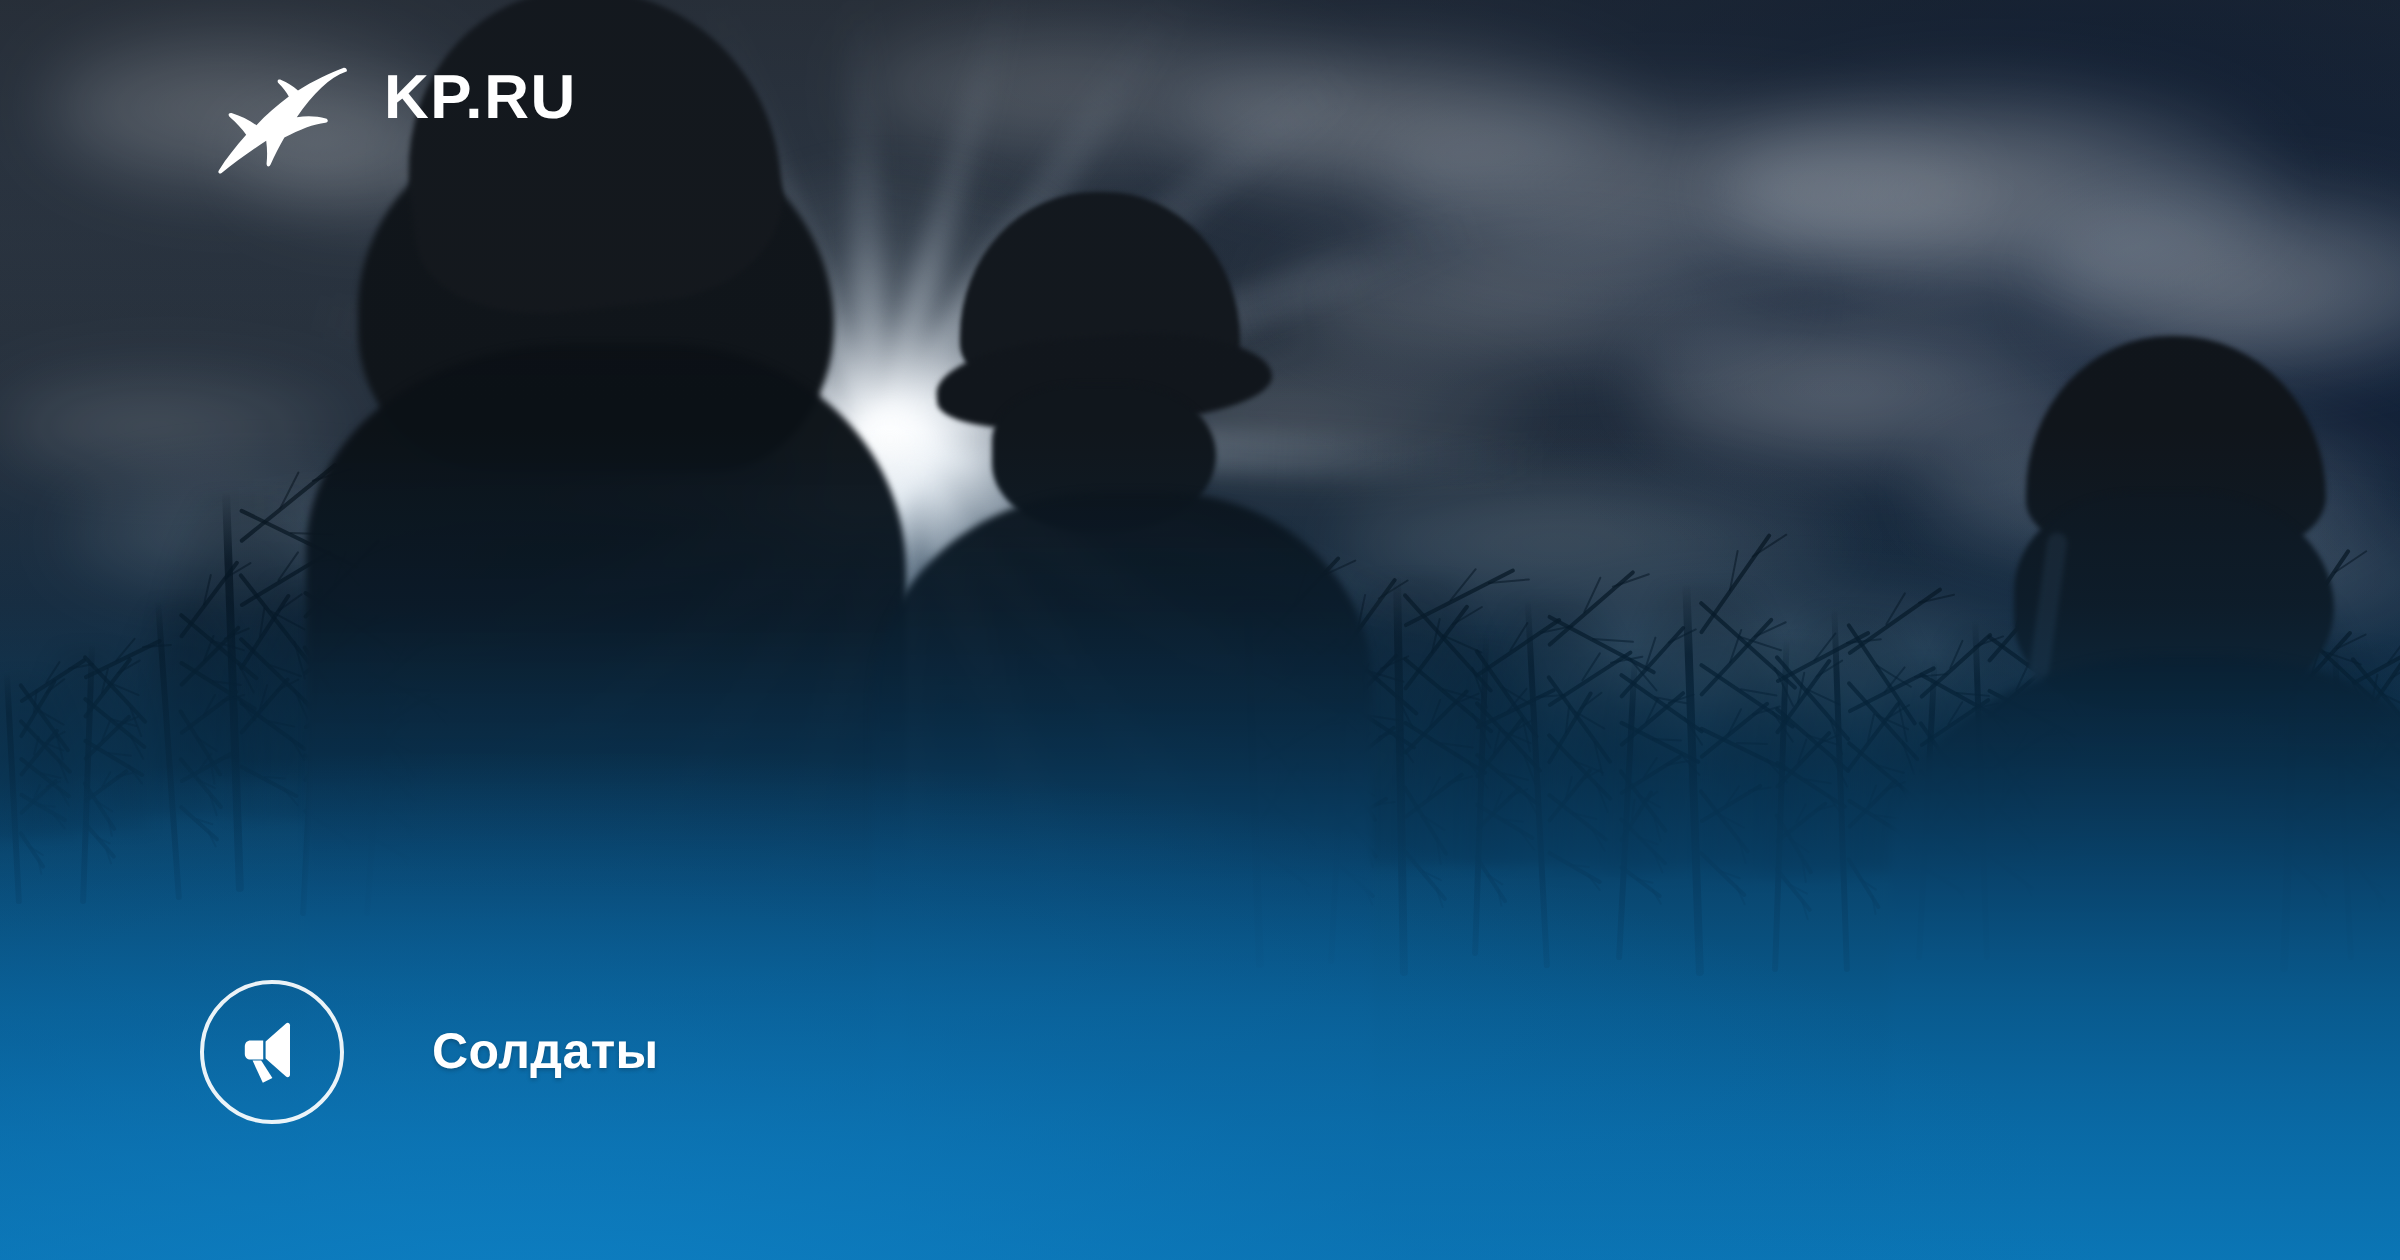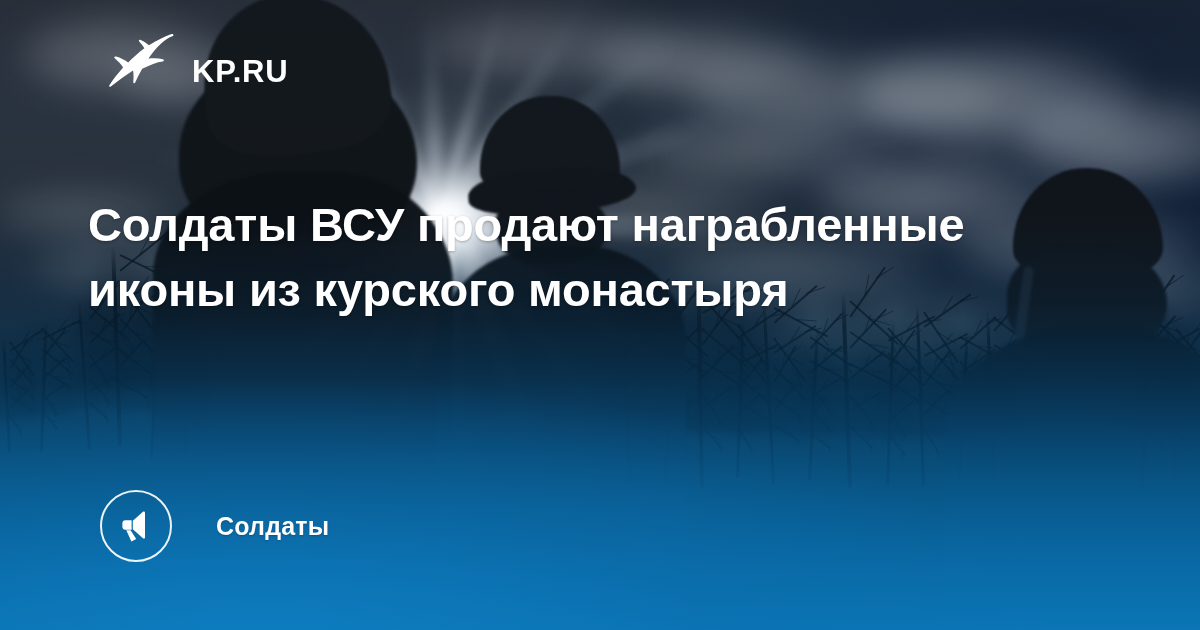--- a/index.html
+++ b/index.html
@@ -247,21 +247,21 @@
     background:linear-gradient(180deg, rgba(18,24,32,0.34) 0%, rgba(18,24,32,0.10) 18%, rgba(18,24,32,0) 32%);
   }
 
   
   .content { position:absolute; inset:0; }
 
   
   #logo {
     position:absolute;
     left:108px; top:33px;
-    display:flex; align-items:flex-end; gap:18px;
+    display:flex; align-items:flex-start; gap:18px;
   }
   #logo svg { display:block; }
   .logo-text {
     color:#ffffff;
     font-size:31px;
     font-weight:bold;
     letter-spacing:0.8px;
     line-height:1;
     font-family:"Liberation Sans", sans-serif;
   }
@@ -931,21 +931,20 @@
 
     <div id="logo">
       <span>
         <svg width="66" height="54" viewBox="0 0 66 54" aria-hidden="true">
           <path fill="#ffffff" d="M63.6 1.0 C57.0 3.4 48.6 7.4 41.0 12.3 C38.4 10.0 35.6 8.2 32.6 7.0 C30.9 6.3 30.2 7.6 31.4 8.8 C33.4 10.8 35.1 13.0 36.4 15.3 C30.6 19.6 25.0 24.6 20.2 29.6 C16.4 26.9 12.3 24.9 8.1 23.6 C6.3 23.1 5.7 24.5 7.0 25.6 C10.3 28.4 13.0 31.4 15.1 34.4 C9.9 40.2 5.2 46.2 1.4 52.2 C0.7 53.3 1.8 54.3 2.8 53.5 C9.6 48.1 17.6 42.2 25.1 37.4 C25.6 41.0 25.7 44.8 25.3 48.6 C25.1 50.4 26.6 50.8 27.3 49.3 C29.3 44.9 31.6 40.3 34.2 35.8 C41.8 31.8 49.0 29.0 54.7 28.4 C56.2 28.2 56.3 26.7 54.9 26.3 C50.6 25.0 45.6 24.8 40.4 25.6 C48.4 13.9 57.0 5.6 64.9 2.9 C66.2 2.5 65.0 0.5 63.6 1.0 Z"></path>
         </svg>
       </span>
       <span class="logo-text">KP.RU</span>
     </div>
 
-    <div id="headline">Солдаты ВСУ продают награбленные иконы из курского монастыря</div>
 
     <div id="badge">
       <span class="badge-circle">
         <svg width="40" height="40" viewBox="0 0 40 40" aria-hidden="true">
           <path fill="#ffffff" d="M29.0 6.6 L29.0 31.4 C29.0 32.5 27.8 33.0 27.0 32.3 L16.8 23.3 L16.8 14.7 L27.0 5.7 C27.8 5.0 29.0 5.5 29.0 6.6 Z"></path>
           <path fill="#ffffff" d="M9.2 14.2 L15.6 14.2 L15.6 23.8 L13.6 23.8 L13.6 23.8 L9.2 23.8 C7.6 23.8 6.4 22.6 6.4 21.0 L6.4 17.0 C6.4 15.4 7.6 14.2 9.2 14.2 Z"></path>
           <path fill="#ffffff" d="M10.3 24.3 L14.6 24.3 L20.2 33.0 L15.4 35.4 Z"></path>
         </svg>
       </span>
       <span class="badge-label">Солдаты</span>

